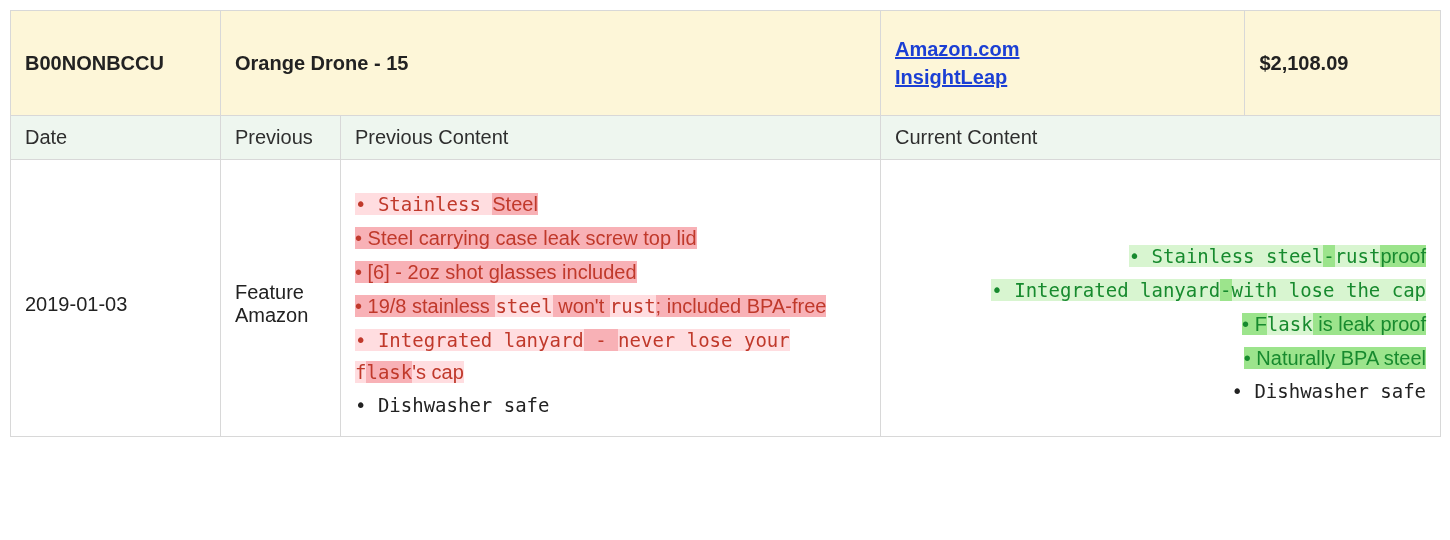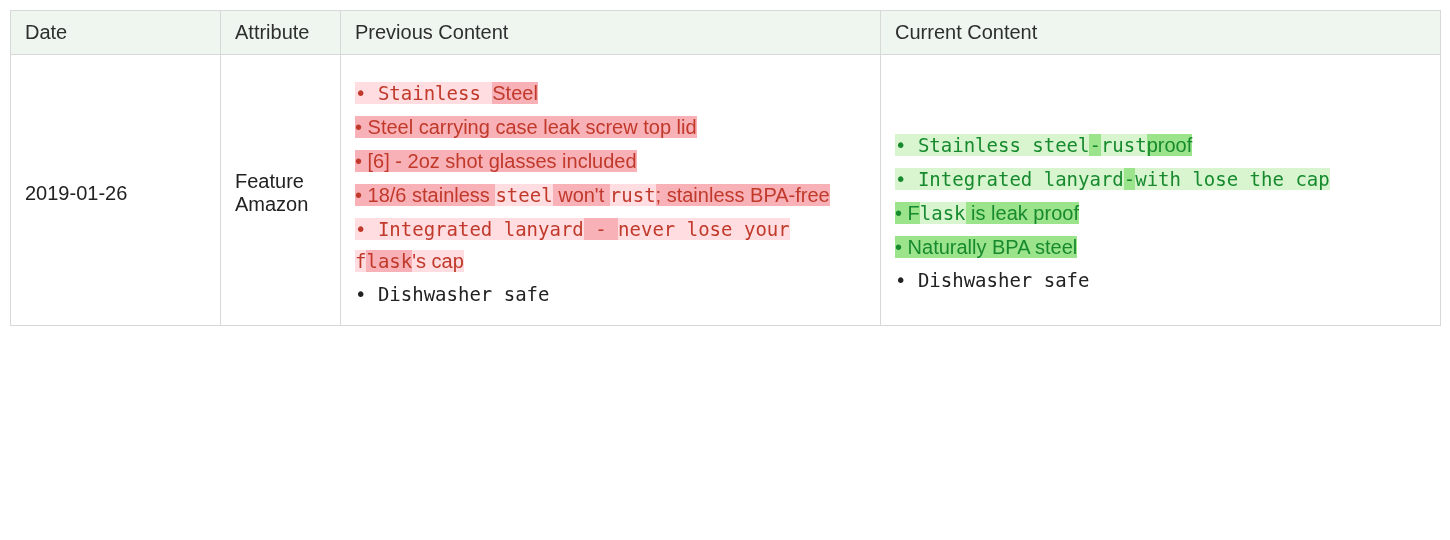--- a/index.html
+++ b/index.html
@@ -38,28 +38,29 @@
     cursor: pointer;
   }
   .sub-row td {
     background: #eef6ef;
     padding-top: 10px;
     padding-bottom: 10px;
     color: #2e2e2e;
   }
   .content-row td {
     vertical-align: middle;
-    padding-top: 20px;
+    padding-top: 26px;
     padding-bottom: 14px;
   }
   .prev {
     line-height: 1.6;
   }
   .curr {
     line-height: 1.6;
+    text-align: right;
   }
   .del-block {
     background: #ffdde0;
     color: #c0392b;
     display: inline;
   }
   .del-strong {
     background: #f8b1b6;
     color: #c0392b;
     display: inline;
@@ -91,36 +92,53 @@
 
 <table>
   <colgroup>
     <col style="width:210px">
     <col style="width:120px">
     <col style="width:540px">
     <col style="width:560px">
   </colgroup>
 
   <tbody>
+      <tr class="hdr-row">
+    <td class="bold">B00NONBCCU</td>
+    <td class="bold" colspan="2">Orange Drone - 15</td>
+    <td style="padding:0">
+      <table style="width:100%;border-collapse:collapse">
+        <tbody>
+              <tr>
+          <td style="border:none;border-right:1px solid #d8d8d8;padding:12px 14px;width:60%">
+            <span class="link">Amazon.com</span>
+            <span class="link">InsightLeap</span>
+          </td>
+          <td class="bold" style="border:none;padding:12px 14px;text-align:left">$2,108.09</td>
+        </tr>
+      </tbody>
+          </table>
+    </td>
+  </tr>
 
   <tr class="sub-row">
     <td>Date</td>
-    <td>Attribute</td>
+    <td>Previous</td>
     <td>Previous Content</td>
     <td>Current Content</td>
   </tr>
 
   <tr class="content-row">
-    <td>2019-01-26</td>
+    <td>2019-01-03</td>
     <td>Feature Amazon</td>
     <td class="prev">
       <span class="bullet-line"><span class="del-block mono">• Stainless </span><span class="del-strong">Steel</span></span>
       <span class="bullet-line"><span class="del-strong">• Steel carrying case leak screw top lid</span></span>
       <span class="bullet-line"><span class="del-strong">• [6] - 2oz shot glasses included</span></span>
-      <span class="bullet-line"><span class="del-strong">• 18/6 stainless </span><span class="del-block mono">steel</span><span class="del-strong"> won't </span><span class="del-block mono">rust</span><span class="del-strong">; stainless BPA-free</span></span>
+      <span class="bullet-line"><span class="del-strong">• 19/8 stainless </span><span class="del-block mono">steel</span><span class="del-strong"> won't </span><span class="del-block mono">rust</span><span class="del-strong">; included BPA-free</span></span>
       <span class="bullet-line"><span class="del-block mono">• Integrated lanyard</span><span class="del-strong mono"> - </span><span class="del-block mono">never lose your f</span><span class="del-strong mono">lask</span><span class="del-block">'s cap</span></span>
       <span class="bullet-line plain-row mono">• Dishwasher safe</span>
     </td>
     <td class="curr">
       <span class="bullet-line" style="margin-top:40px"><span class="ins-block mono">• Stainless steel</span><span class="ins-strong mono">-</span><span class="ins-block mono">rust</span><span class="ins-strong">proof</span></span>
       <span class="bullet-line"><span class="ins-block mono">• Integrated lanyard</span><span class="ins-strong mono">-</span><span class="ins-block mono">with lose the cap</span></span>
       <span class="bullet-line"><span class="ins-strong">• F</span><span class="ins-block mono">lask</span><span class="ins-strong"> is leak proof</span></span>
       <span class="bullet-line"><span class="ins-strong">• Naturally BPA steel</span></span>
       <span class="bullet-line plain-row mono">• Dishwasher safe</span>
     </td>

